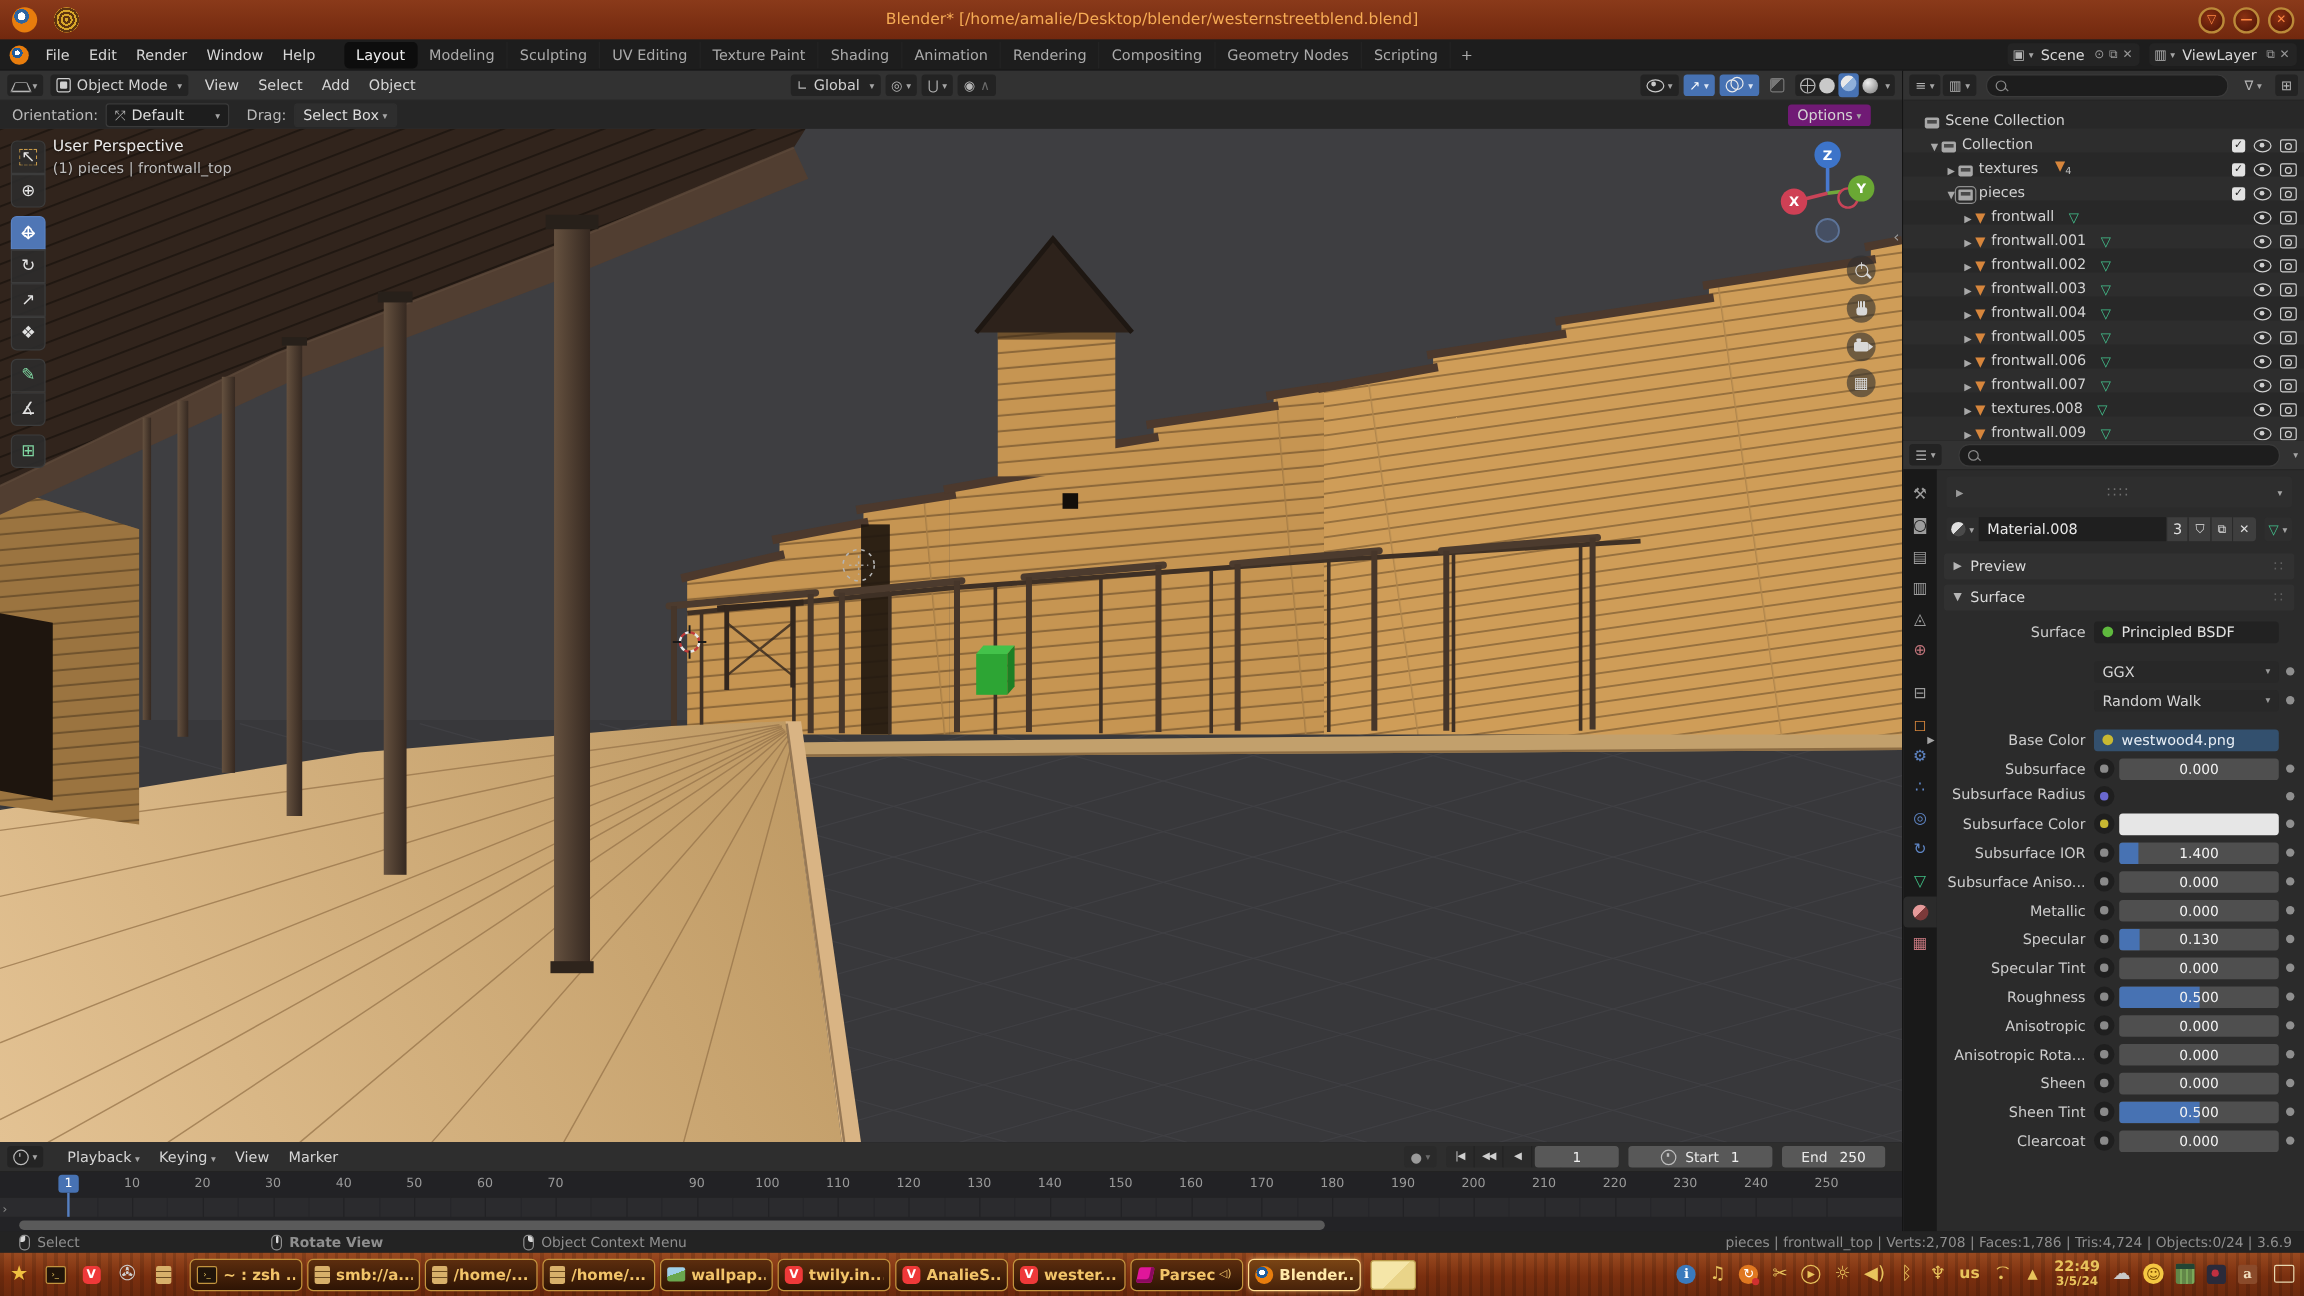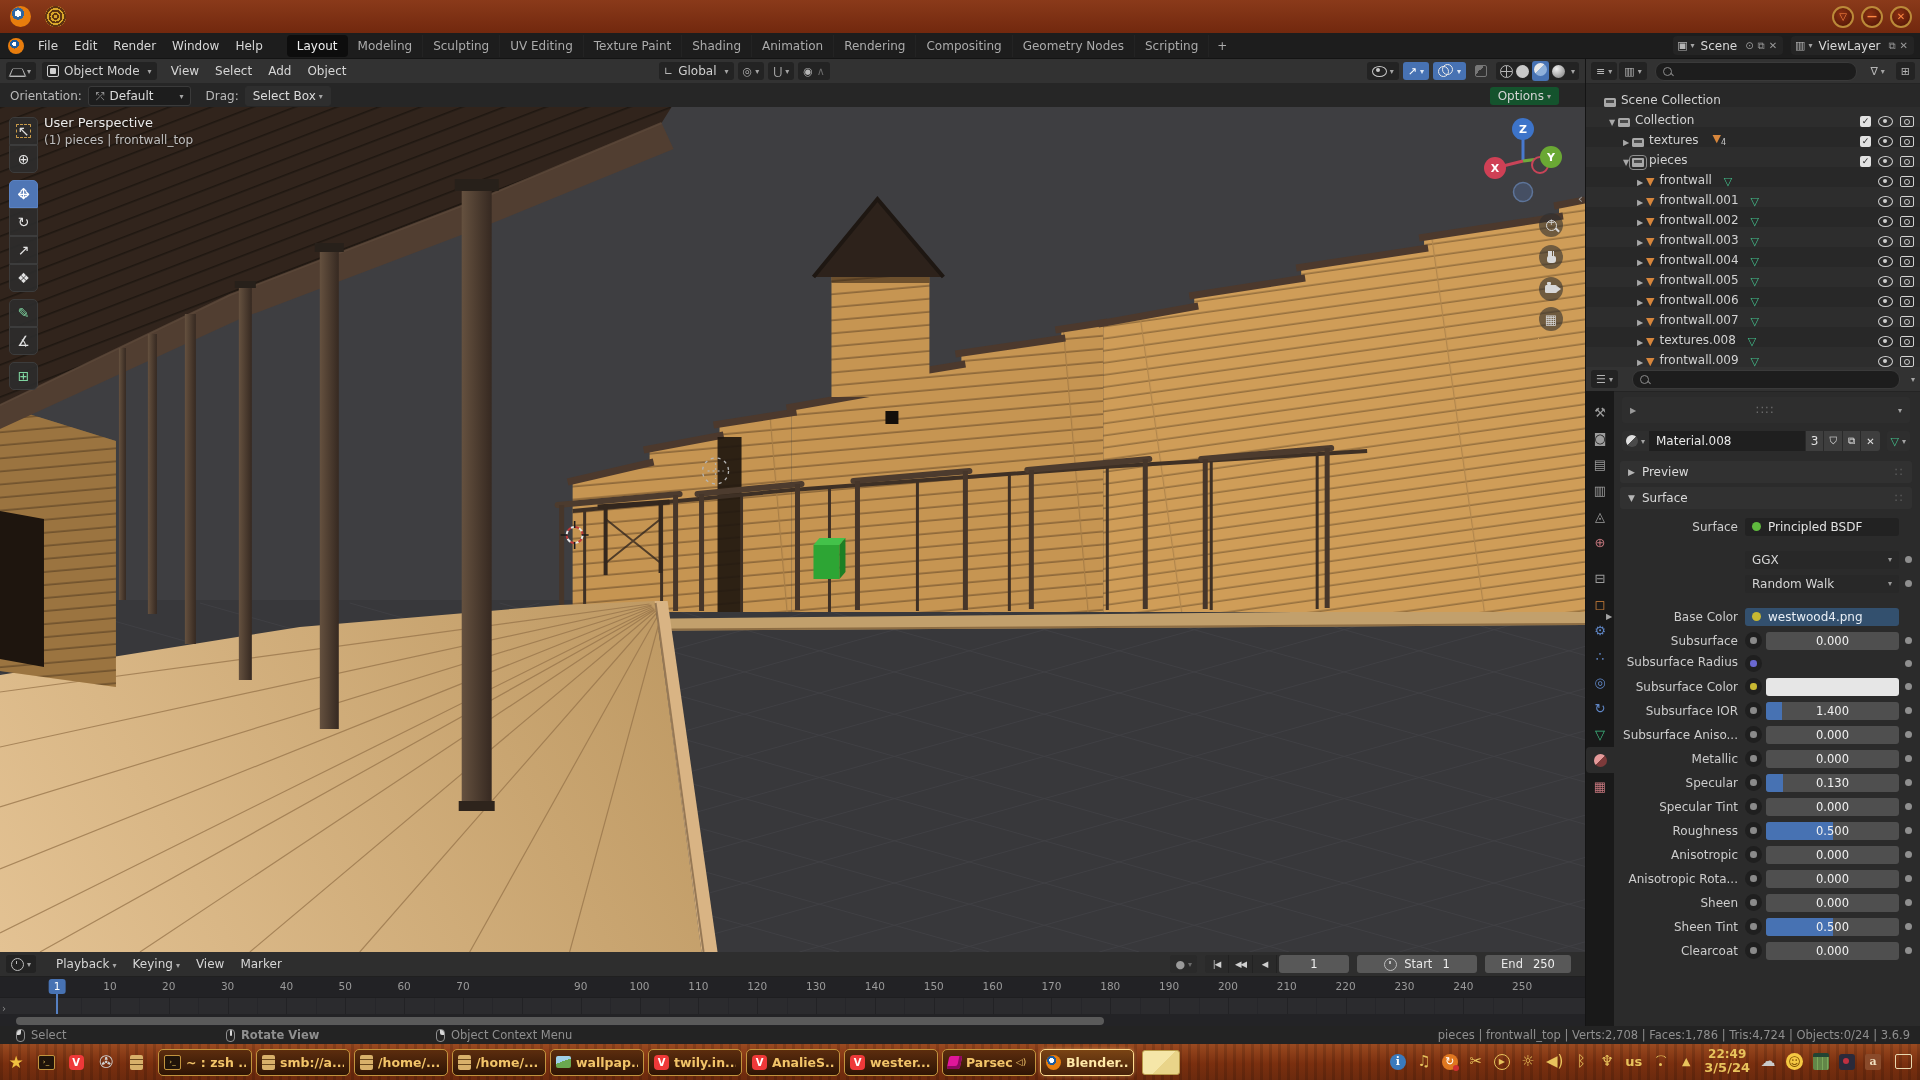--- a/index.html
+++ b/index.html
@@ -59,21 +59,21 @@
   .shade-sel{background:#4772b3;border-radius:3px;padding:2px}
   .ic-eye{width:13px;height:9px;border:1.2px solid #c9c9c9;border-radius:65% 65%;position:relative;display:inline-block}
   .ic-eye::after{content:"";position:absolute;left:3.5px;top:1.5px;width:4px;height:4px;background:#c9c9c9;border-radius:50%}
   .ic-ovl{width:9px;height:9px;border:1.3px solid #eaeaea;border-radius:50%;position:relative;display:inline-block}
   .ic-ovl::after{content:"";position:absolute;left:3px;top:-3px;width:9px;height:9px;border:1.3px solid #eaeaea;border-radius:50%}
   .ic-xray{width:10px;height:10px;border:1.2px solid #777;border-radius:2px;background:linear-gradient(135deg,#777 40%,#0000 40%)}
 
   #vp-toolsettings{height:24px;background:#262626;display:flex;align-items:center;padding:0 10px;position:relative;border-bottom:1px solid #1b1b1b}
   .ts-label{color:#b9b9b9;margin-right:6px}
   .ts-field{display:flex;align-items:center;background:#1d1d1d;border:1px solid #3a3a3a;border-radius:3px;height:18px;padding:0 7px;margin-right:14px;color:#dcdcdc}
-  #options-btn{position:absolute;right:26px;display:flex;align-items:center;background:#14532d;border-radius:3px;height:18px;padding:0 8px;color:#d5d5d5}
+  #options-btn{position:absolute;right:26px;display:flex;align-items:center;background:#701a75;border-radius:3px;height:18px;padding:0 8px;color:#d5d5d5}
 
   #vp-canvas{position:absolute;top:48px;left:0;right:0;bottom:0;overflow:hidden}
   #scene{position:absolute;inset:0;width:100%;height:100%}
 
   .vp-text{position:absolute;left:44px;top:8px;pointer-events:none;text-shadow:0 1px 2px #0008}
   .vp-text .l1{font-size:13px;color:#eaeaea}
   .vp-text .l2{font-size:12px;color:#bfbfbf;margin-top:3px}
 
   #vp-toolbar{position:absolute;left:9px;top:10px;width:30px}
   .tb-btn{width:29px;height:28px;background:#2c2c2cE0;border:1px solid #3c3c3c;display:flex;align-items:center;justify-content:center;color:#e2e2e2;font-size:14px;position:relative;box-sizing:border-box}
@@ -232,36 +232,37 @@
   .tr-info{width:16px;height:16px;border-radius:50%;background:#3a7abd;color:#fff;font-size:11px;font-weight:bold;font-family:"DejaVu Serif",serif}
   .tr-update{width:16px;height:16px;border-radius:50%;background:#e07820;color:#fff;font-size:11px;position:relative}
   .tr-update::after{content:"";position:absolute;right:-1px;bottom:-1px;width:6px;height:6px;border-radius:50%;background:#d03030}
   .tr-play{width:16px;height:16px;border-radius:50%;border:1.5px solid #e8c35c;font-size:8px;box-sizing:border-box}
   .tr-wifi{width:16px;height:13px;position:relative}
   .tr-wifi::before{content:"";position:absolute;left:2px;top:0;width:12px;height:12px;border:1.7px solid #e8c35c;border-radius:50%;
      clip-path:polygon(50% 50%,0 0,100% 0)}
   .tr-wifi::after{content:"";position:absolute;left:6.5px;top:8px;width:3px;height:3px;border-radius:50%;background:#e8c35c}
   .tr-clock{display:flex;flex-direction:column;align-items:center;line-height:1.15;font-weight:bold}
   .tr-clock .t{font-size:12px}
-  .tr-clock .d{font-size:13px}
+  .tr-clock .d{font-size:10px}
   .tr-weather{color:#c9c9c9;font-size:15px}
   .tr-smiley{width:17px;height:17px;border-radius:50%;background:#f5c842;color:#7a4a00;font-size:12px;display:flex;align-items:center;justify-content:center}
   .tr-calc{width:15px;height:17px;border-radius:2px;background:#7aa85a;
     background-image:linear-gradient(#243 0 25%,#0000 25%),repeating-linear-gradient(90deg,#0003 0 4px,#0000 4px 5px)}
   .tr-wine{width:15px;height:16px;border-radius:3px;background:#2a2a3a;position:relative}
   .tr-wine::after{content:"";position:absolute;left:4px;top:4px;width:6px;height:6px;border-radius:50%;background:#c03040}
   .tr-dict{width:15px;height:16px;border-radius:2px;background:#8a4a2a;color:#f0dfc0;font-size:11px;font-weight:bold;font-family:"DejaVu Serif",serif;display:flex;align-items:center;justify-content:center}
   .tr-desk{width:17px;height:15px;border:1.7px solid #e8d8b0;border-radius:2px;box-sizing:border-box;margin-left:4px}
 </style>
 </head>
 <body>
 
 <div id="titlebar">
   <span class="blender-logo"></span>
   <span class="rings-icon"></span>
+  <span id="title-text">Blender* [/home/amalie/Desktop/blender/westernstreetblend.blend]</span>
   <span class="winbtns">
     <span class="winbtn">▽</span>
     <span class="winbtn">—</span>
     <span class="winbtn">✕</span>
   </span>
 </div>
 
 <div id="topbar">
   <span class="blender-mini"></span>
   <span id="topbar-menus" style="display:flex">

